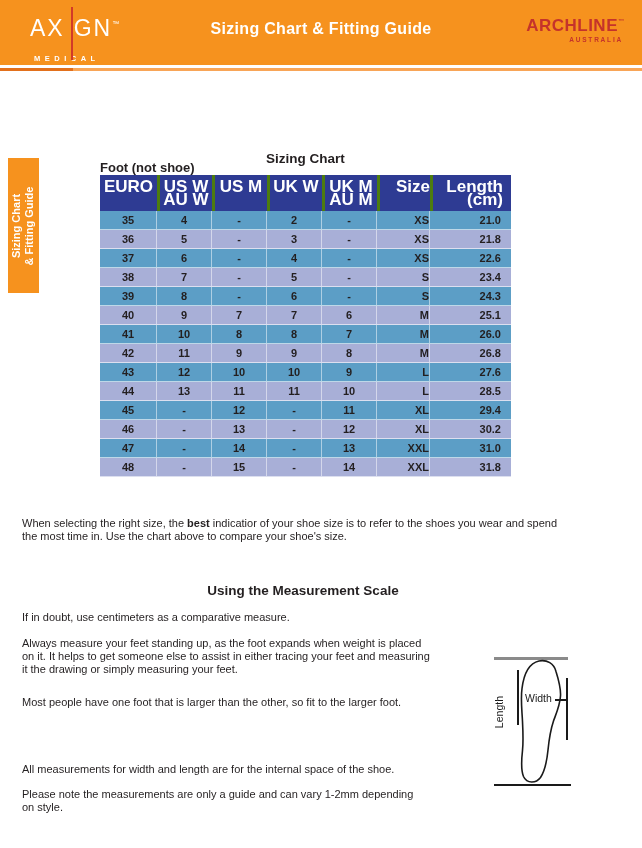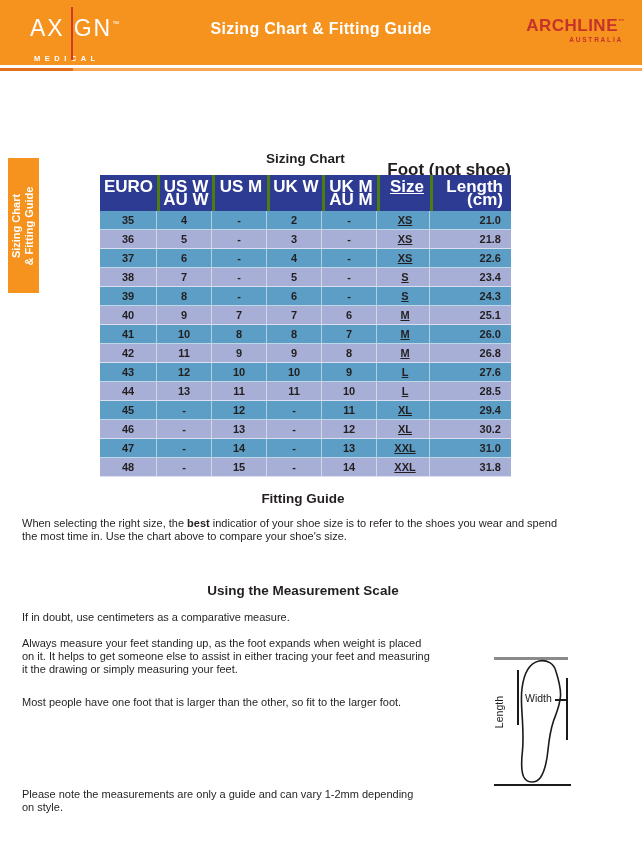--- a/index.html
+++ b/index.html
@@ -29,34 +29,34 @@
 
   
   .side-tab { position:absolute; left:8px; top:158px; width:31px; height:135px; background:#f6921e;
     display:flex; align-items:center; justify-content:center; }
   .side-tab-label { transform:rotate(-90deg); white-space:nowrap; color:#fff; font-weight:bold;
     font-size:11px; line-height:13px; text-align:center; }
 
   
   .chart-title { position:absolute; left:100px; top:151px; width:411px; text-align:center;
     font-size:13.5px; font-weight:bold; }
-  .foot-note { position:absolute; left:100px; top:160px; width:411px; text-align:right;
-    font-size:17px; font-weight:bold; }
+  .foot-note { position:absolute; left:100px; top:160px; width:411px; 
+    font-size:13px; font-weight:bold; }
   .table { position:absolute; left:100px; top:175px; width:411px; }
   .thead { display:flex; background:#2e3b93; height:36px; }
   .th { color:#fff; font-weight:bold; font-size:17px; line-height:13px; padding-top:5px; text-align:center; }
   .th + .th { border-left:3px solid #4d7c0f; }
   .tr { display:flex; height:19px; border-bottom:1px solid rgba(255,255,255,0.6); }
   .tr:nth-child(odd)  { background:#5c9ec6; }
   .tr:nth-child(even) { background:#a8afd7; }
   .td { font-size:11px; font-weight:bold; text-align:center; line-height:18px;
     border-right:1px solid rgba(255,255,255,0.5); }
   .td:last-child { border-right:none; }
   .c0{width:57px}.c1{width:55px}.c2{width:55px}.c3{width:55px}.c4{width:55px}.c5{width:53px}.c6{width:81px}
-  .th.c5,.td.c5 { text-align:center; padding-left:4px;text-decoration:underline; }
+  .th.c5,.td.c5 { text-align:right; padding-left:4px; }
   .td.c6 { text-align:right; padding-right:10px; }
   .th.c6 { text-align:right; padding-right:8px; }
 
   
   .h2 { position:absolute; left:0; width:606px; text-align:center; font-size:13.5px; font-weight:bold; }
   #h-fitting { top:491px; }
   #h-using   { top:583px; }
   .para { position:absolute; left:22px; font-size:11px; line-height:13px; white-space:pre-line; }
   #p1 { top:517px; width:606px; }
   #p2 { top:559px; width:606px; }
@@ -258,30 +258,30 @@
           <div class="td c1">-</div>
           <div class="td c2">15</div>
           <div class="td c3">-</div>
           <div class="td c4">14</div>
           <div class="td c5">XXL</div>
           <div class="td c6">31.8</div>
         </div>
       </div>
   </div>
 
-  <div class="h2" id="h-fitting">Fitting Guide</div>
   <div class="para" id="p1"><span>When selecting the right size, the </span><b>best</b><span> indicatior of your shoe size is to refer to the shoes you wear and spend
 the most time in. Use the chart above to compare your shoe's size.</span></div>
 
   <div class="h2" id="h-using">Using the Measurement Scale</div>
   <div class="para" id="p3">If in doubt, use centimeters as a comparative measure.</div>
   <div class="para" id="p4">Always measure your feet standing up, as the foot expands when weight is placed
 on it. It helps to get someone else to assist in either tracing your feet and measuring
 it the drawing or simply measuring your feet.</div>
   <div class="para" id="p5">Most people have one foot that is larger than the other, so fit to the larger foot.</div>
+  <div class="para" id="p6">All measurements for width and length are for the internal space of the shoe.</div>
   <div class="para" id="p7">Please note the measurements are only a guide and can vary 1-2mm depending
 on style.</div>
 
   <div class="diagram">
     <div class="diag-topline"></div>
     <svg class="diag-foot" width="58" height="128" viewBox="0 0 56 128">
       <path d="M 24 3 C 32 1.5 39 5.5 41 13.5 C 43.5 21.5 46 30 45.5 38 C 45 47 41.5 55 38.5 63 C 35.5 72 34 82 33 92 C 32 102 30.5 112 25.5 119.5 C 21 125.5 12 126 8.5 118.5 C 5.5 111.5 6.5 101.5 7.5 92.5 C 8.5 83.5 8 73.5 7.5 63.5 C 7 52.5 5.5 41.5 7 30.5 C 8.5 18.5 13 5.5 24 3 Z" fill="none" stroke="#1a1a1a" stroke-width="1.6"></path>
     </svg>
     <div class="diag-vleft"></div>
     <div class="diag-vright"></div>

